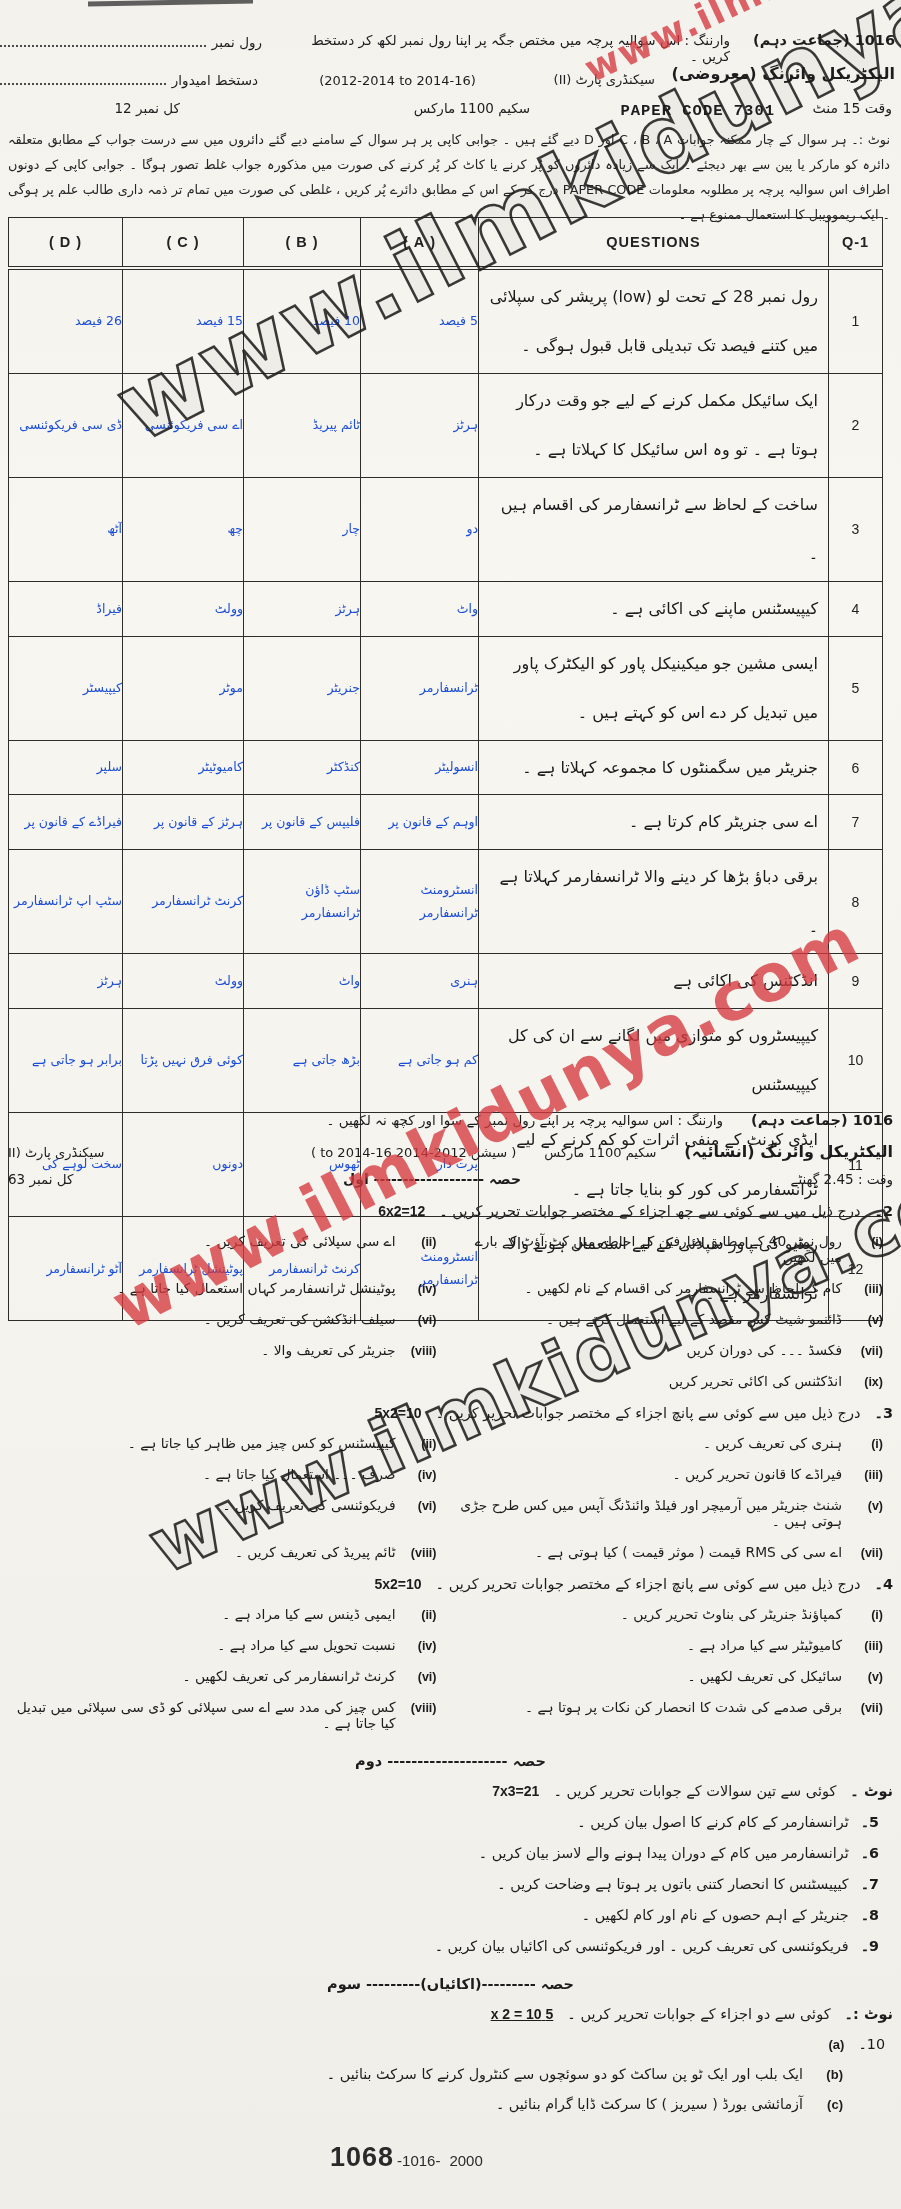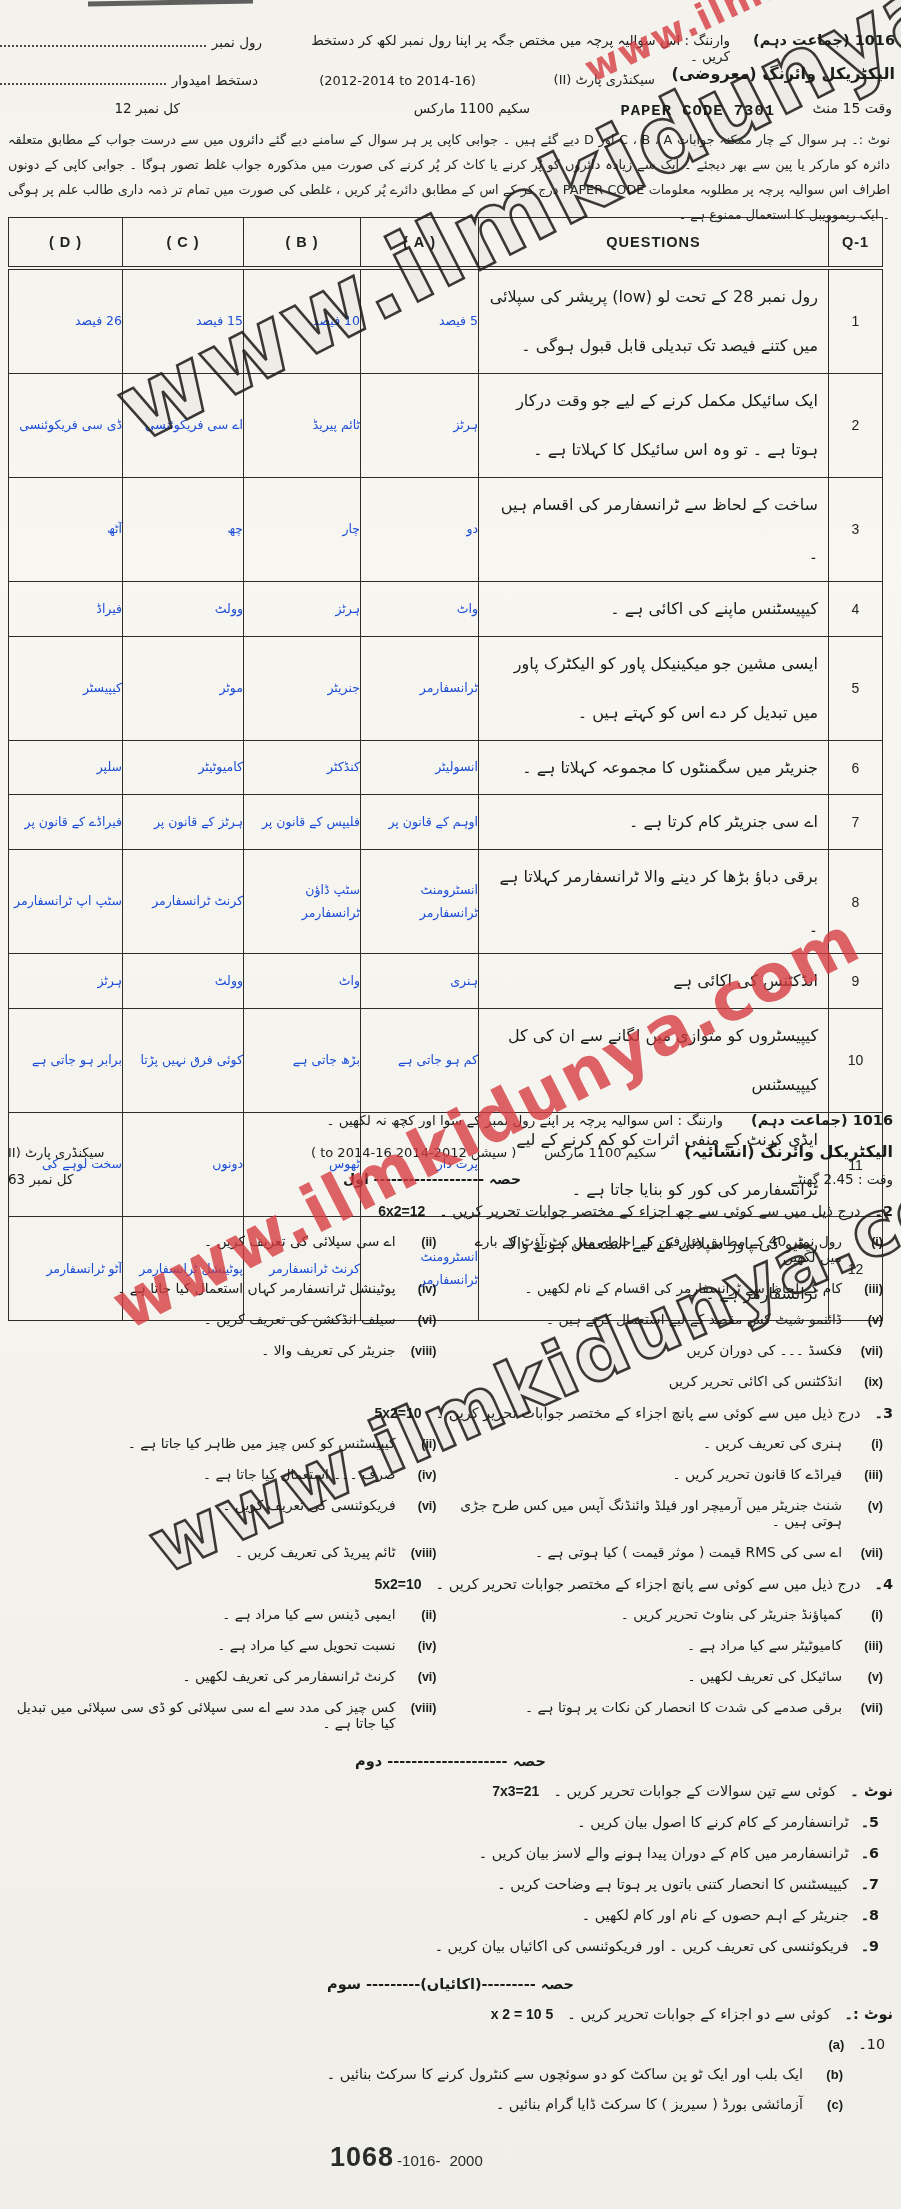--- a/index.html
+++ b/index.html
@@ -391,21 +391,21 @@
   <div class="lq">
       <span class="qno2">9۔</span>
       <span class="u">فریکوئنسی کی تعریف کریں ۔ اور فریکوئنسی کی اکائیاں بیان کریں ۔</span>
     </div>
 
   <div class="sep">حصہ ---------(اکائیاں)--------- سوم</div>
 
   <div class="qline" style="margin-top:14px;">
     <span class="qno2 u">نوٹ :۔</span>
     <span class="u">کوئی سے دو اجزاء کے جوابات تحریر کریں ۔</span>
-    <span class="marks" style="margin-left:230px;">5 x 2 = 10</span>
+    <span class="marks" style="margin-left:230px;text-decoration:underline;">5 x 2 = 10</span>
   </div>
 
   <div class="q10row indent1">
     <span class="qno2">10۔</span>
     <span class="plbl">(a)</span>
   </div>
   <div class="q10row indent2">
     <span class="plbl">(b)</span>
     <span class="u">ایک بلب اور ایک ٹو پن ساکٹ کو دو سوئچوں سے کنٹرول کرنے کا سرکٹ بنائیں ۔</span>
   </div>

